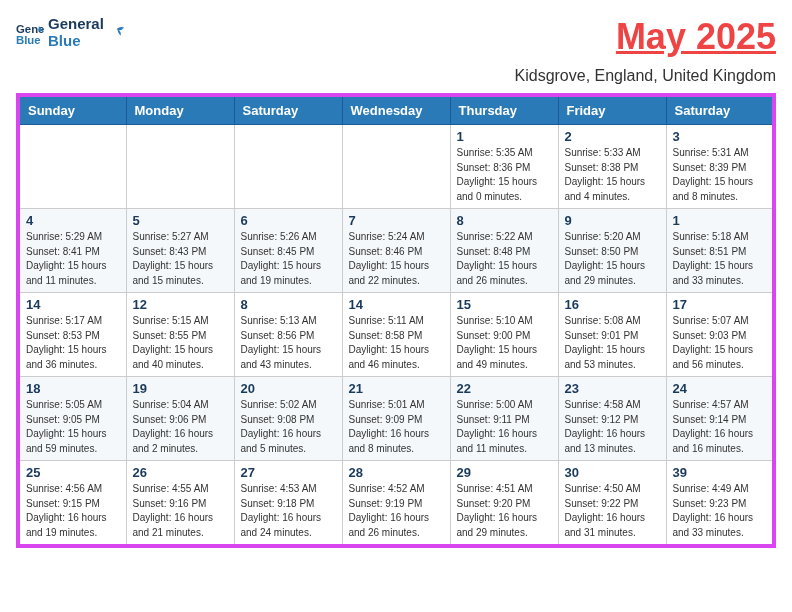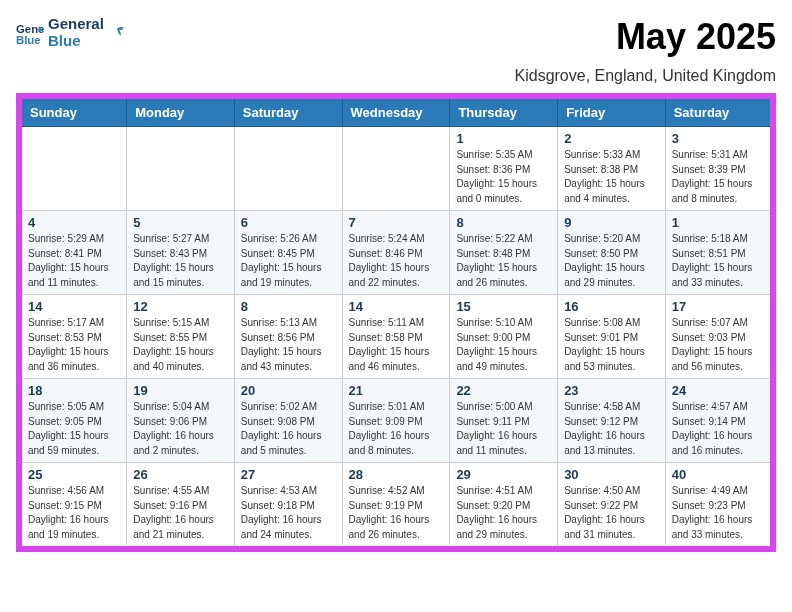--- a/index.html
+++ b/index.html
@@ -24,31 +24,32 @@
     .logo-icon {
       width: 28px;
       height: 28px;
     }
     .title-block {
       text-align: right;
     }
     .month-title {
       font-size: 36px;
       font-weight: bold;
-      color: #000000;
+      color: #ef4444;
+      text-decoration: underline;
     }
     .subtitle {
       font-size: 16px;
       color: #333;
       margin-top: 9px;
     }
     .calendar {
       width: 100%;
       border-collapse: collapse;
-      border: 6px solid #d946ef;
+      border: 4px solid #d946ef;
     }
     .calendar th {
       background: #2a7ab8;
       color: #fff;
       text-align: left;
       padding: 6px 8px;
       font-size: 13px;
       font-weight: bold;
       border: 1px solid #1a5a9a;
     }
@@ -245,18 +246,18 @@
         </td>
         <td>
           <span class="day-num">29</span>
           <div class="day-info">Sunrise: 4:51 AM<br>Sunset: 9:20 PM<br>Daylight: 16 hours<br>and 29 minutes.</div>
         </td>
         <td>
           <span class="day-num">30</span>
           <div class="day-info">Sunrise: 4:50 AM<br>Sunset: 9:22 PM<br>Daylight: 16 hours<br>and 31 minutes.</div>
         </td>
         <td>
-          <span class="day-num">40</span>
+          <span class="day-num">39</span>
           <div class="day-info">Sunrise: 4:49 AM<br>Sunset: 9:23 PM<br>Daylight: 16 hours<br>and 33 minutes.</div>
         </td>
       </tr>
     </tbody>
 </table>
 
 </body></html>

